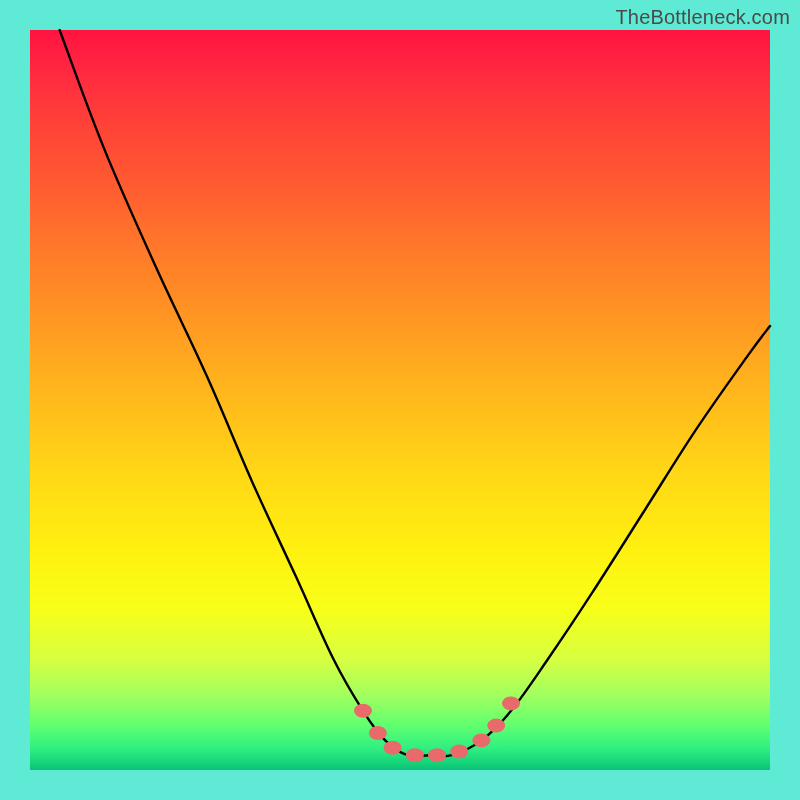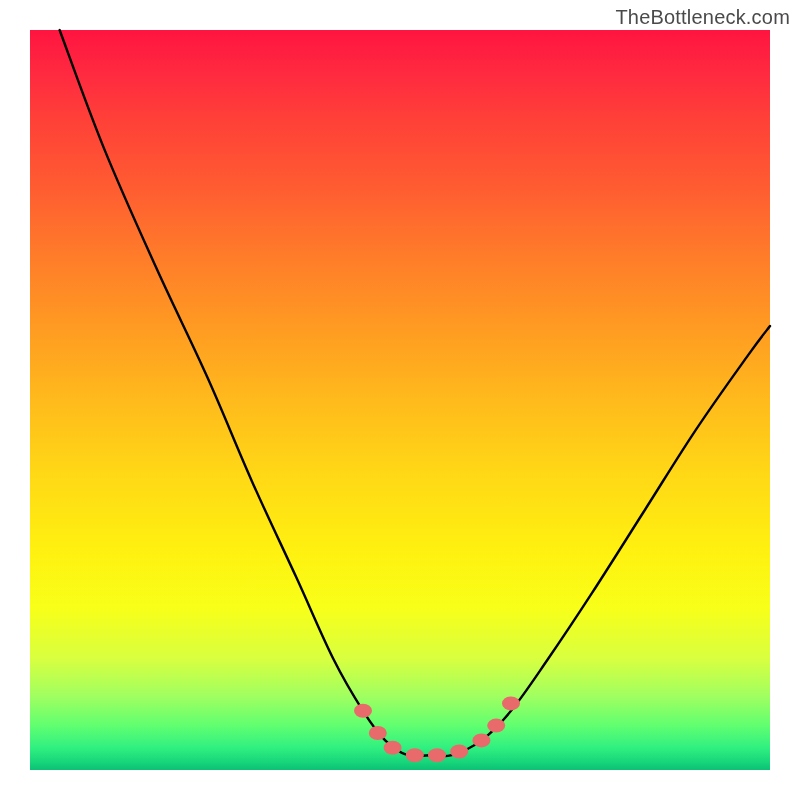--- a/index.html
+++ b/index.html
@@ -8,21 +8,21 @@
     width: 800px;
     height: 800px;
     overflow: hidden;
     background: #000;
     font-family: Arial, Helvetica, sans-serif;
   }
   .frame {
     position: relative;
     width: 800px;
     height: 800px;
-    background: #ffffff;
+    background: #5eead4;
   }
   .plot-area {
     position: absolute;
     left: 30px;
     top: 30px;
     width: 740px;
     height: 740px;
     
     background: linear-gradient(
       to bottom,

